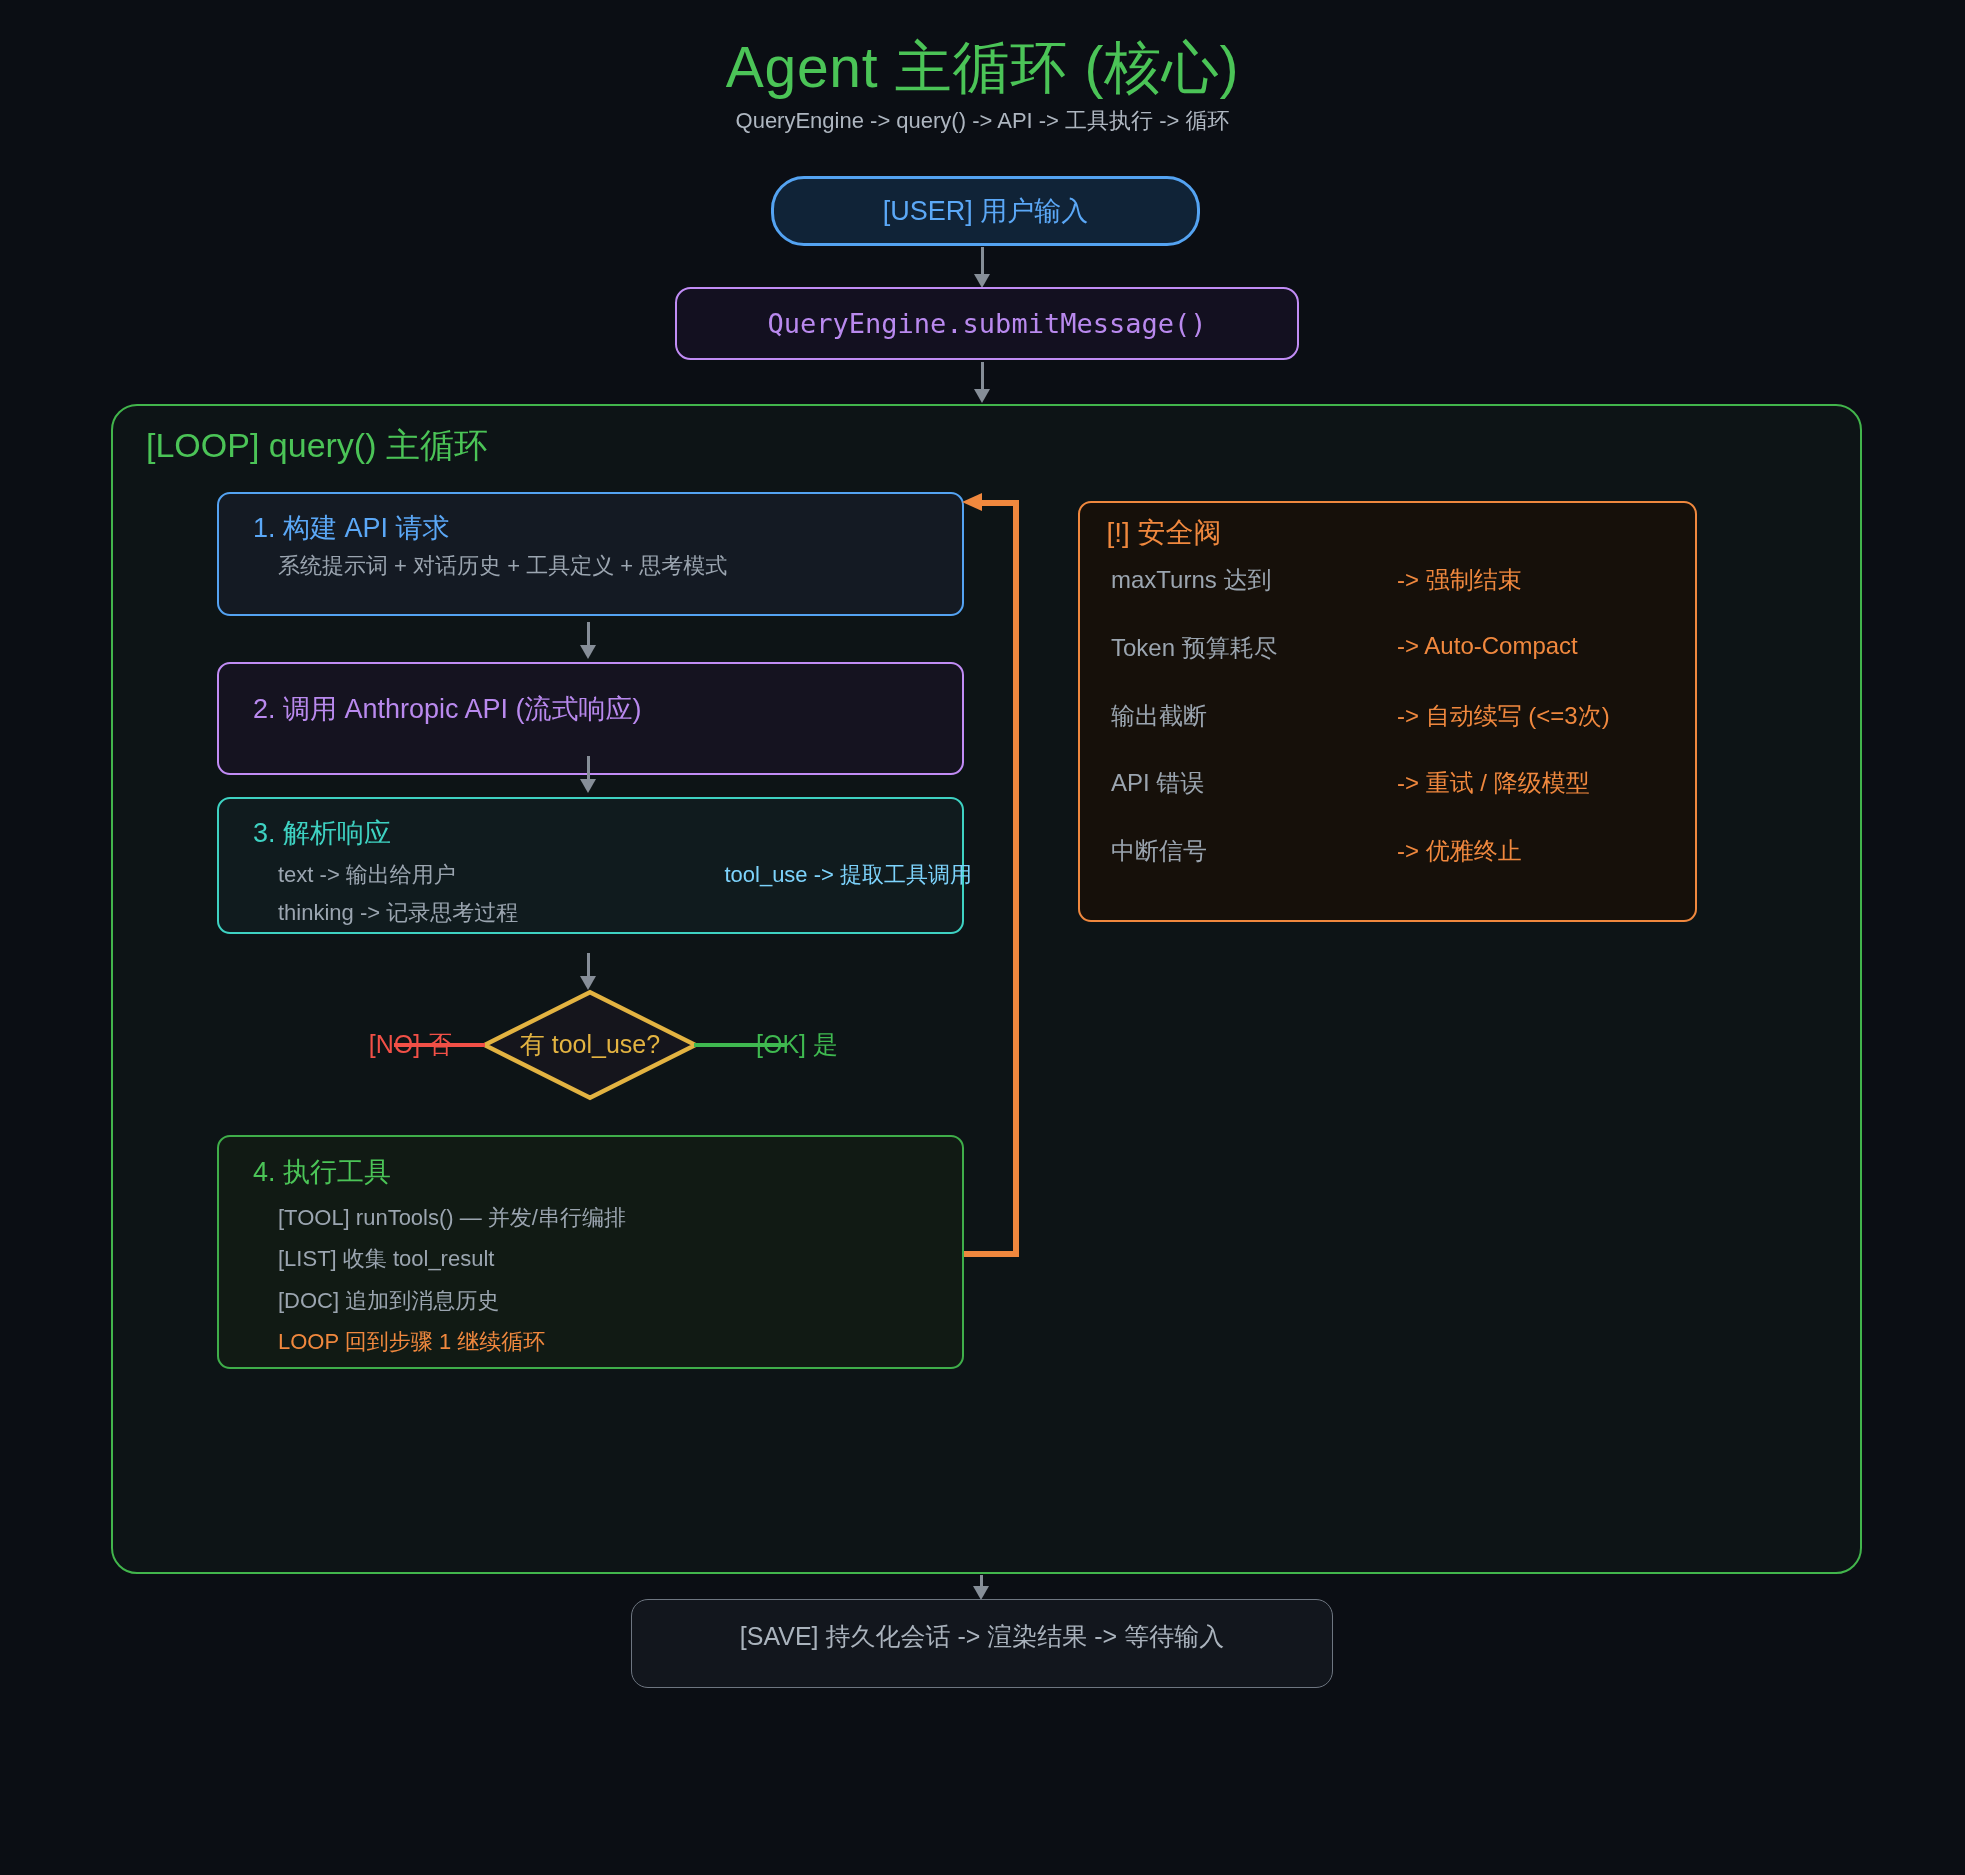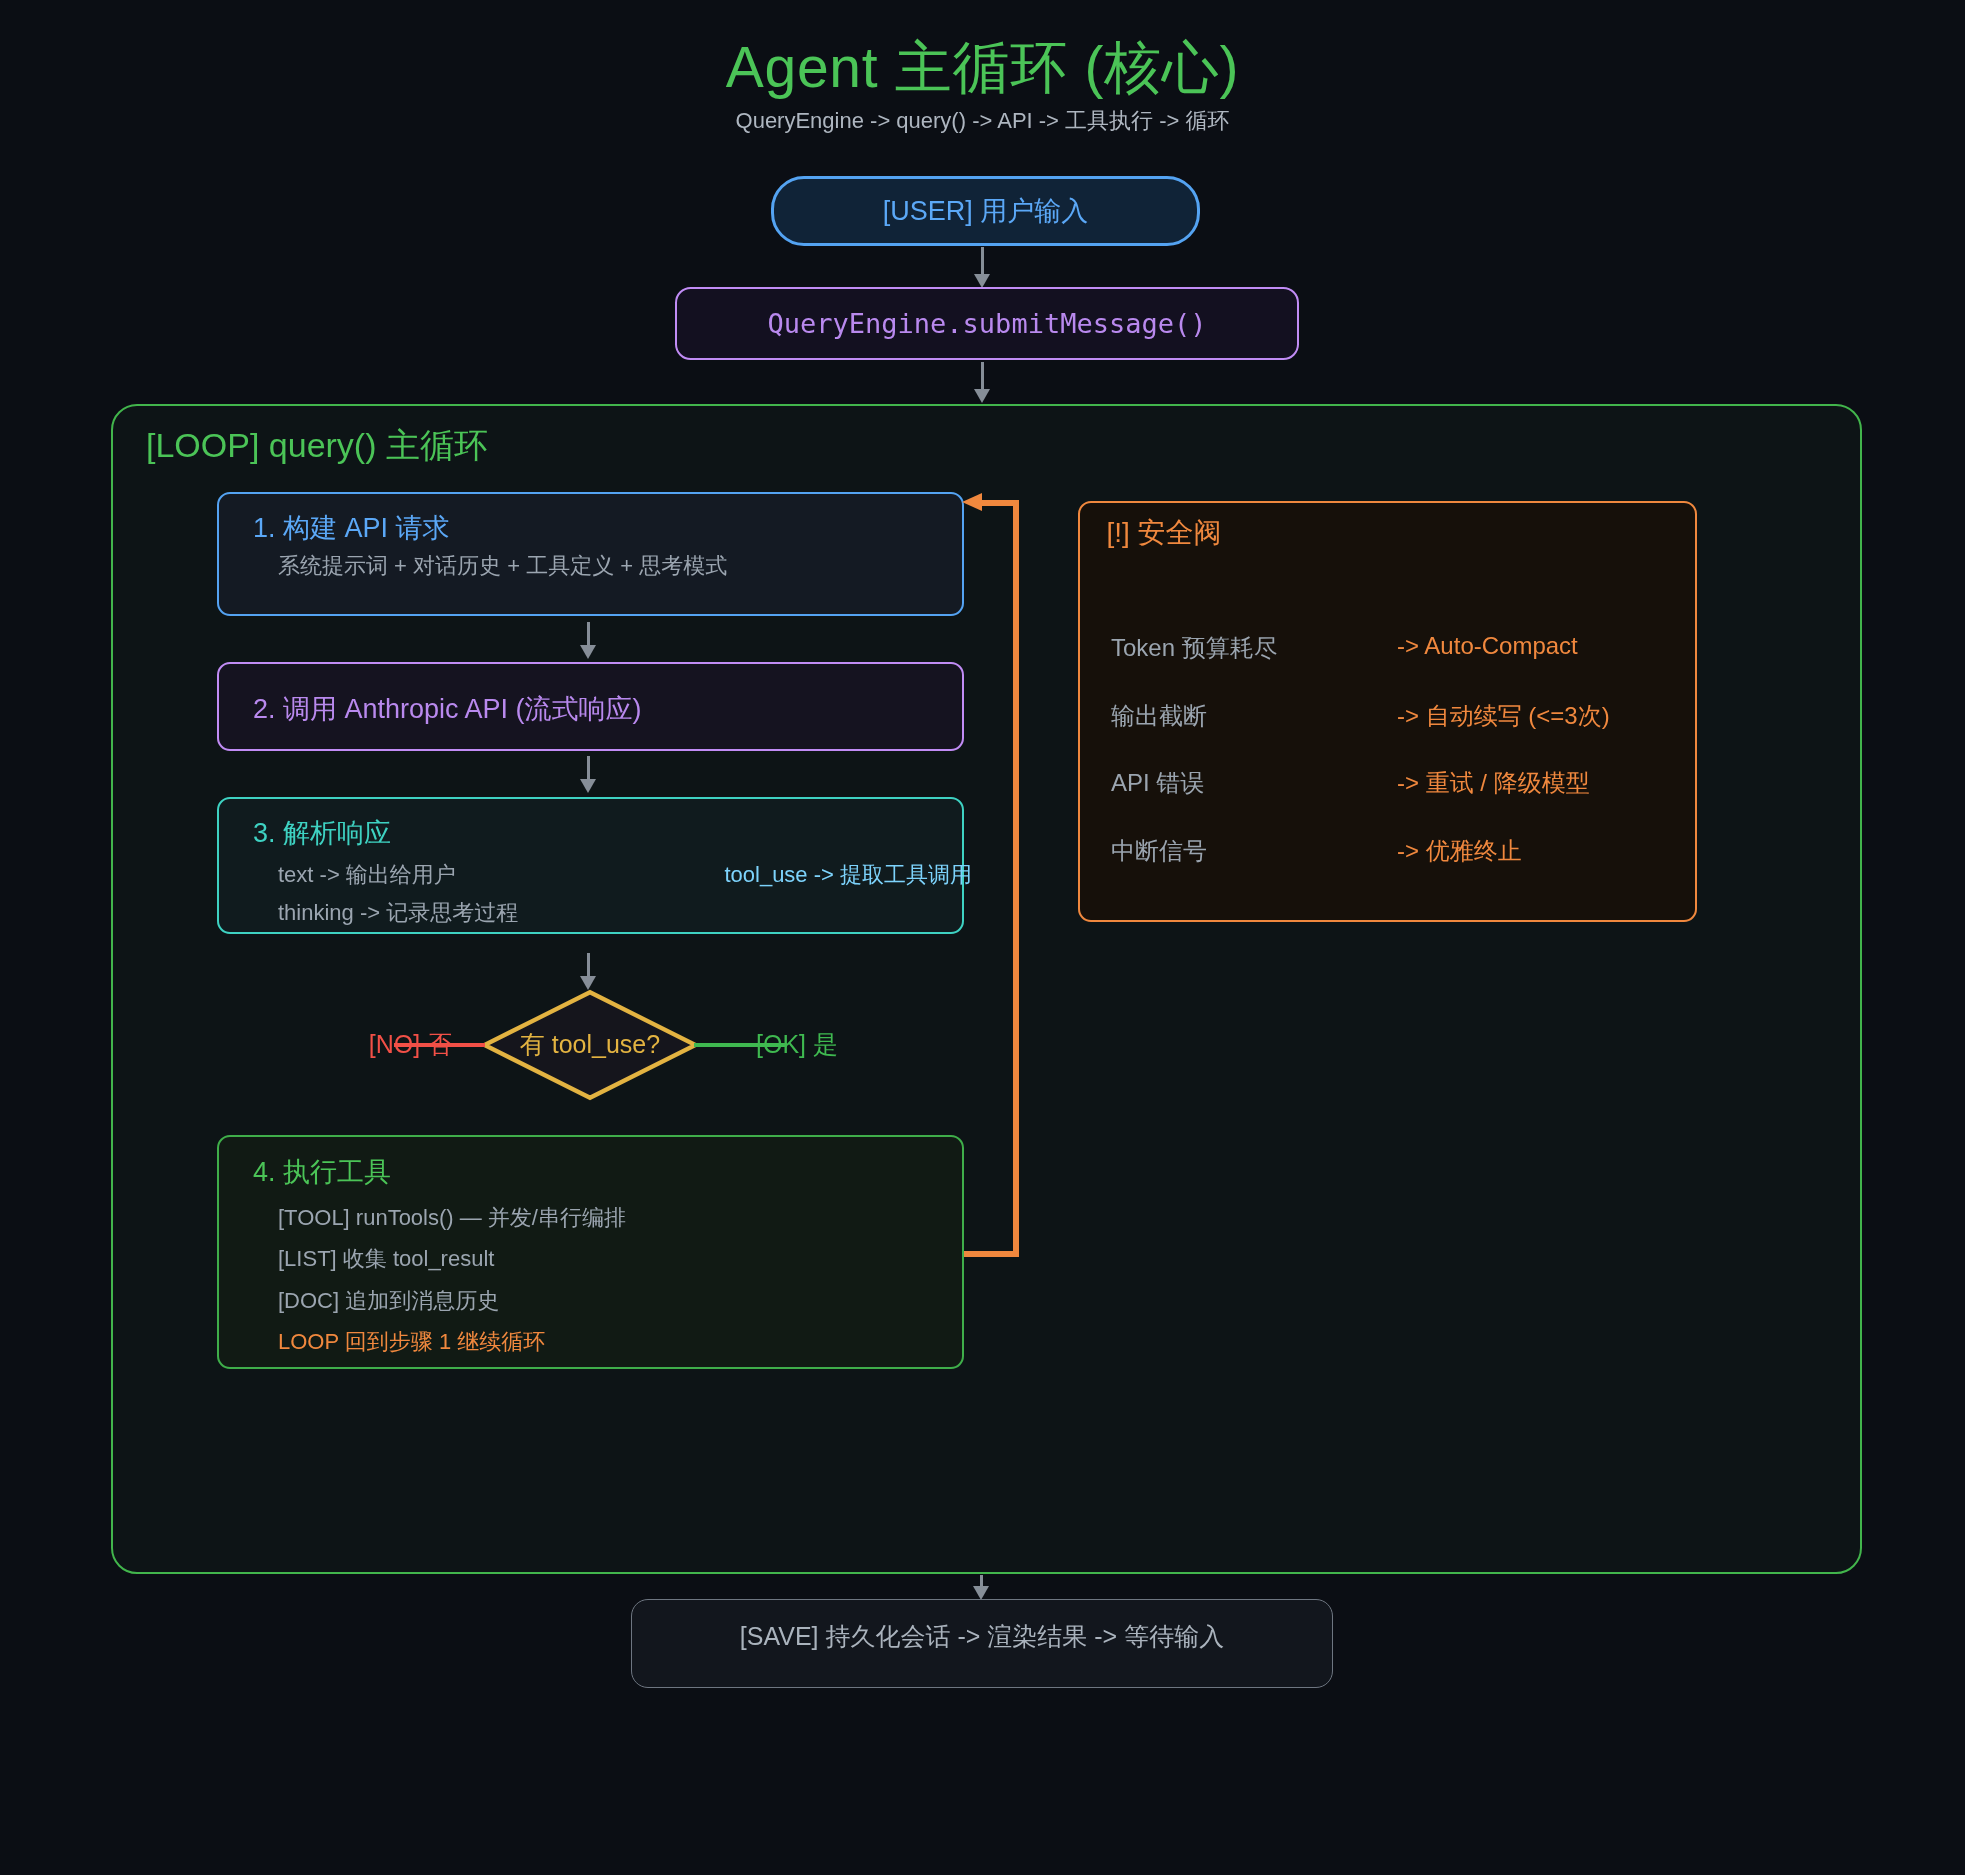--- a/index.html
+++ b/index.html
@@ -40,21 +40,21 @@
   .loop-box{
     left:111px;top:404px;width:1747px;height:1166px;border-radius:26px;
     border:2.9px solid #42b54c;background:rgba(80,200,90,0.035);
   }
   .loop-title{
     left:146px;top:423px;font-size:34px;color:#4bc457;
   }
   
   .step{left:217px;width:747px;border-radius:13px;box-sizing:border-box;}
   .step1{top:492px;height:124px;border:2.1px solid #54a3f2;background:#141a23;}
-  .step2{top:662px;height:89px;border:2.1px solid #c18cf5;background:#151320;}
+  .step2{top:662px;height:113px;border:2.1px solid #c18cf5;background:#151320;}
   .step3{top:797px;height:137px;border:2.1px solid #3ed2c2;background:#101b1e;}
   .step4{top:1135px;height:234px;border:2.1px solid #3fae4a;background:#111a14;}
   .st-title{position:absolute;left:34px;font-size:27px;white-space:nowrap;}
   .st-line{position:absolute;left:59px;font-size:22px;color:#9ba5b0;white-space:nowrap;}
   .blue-t{color:#5ba8f7;}
   .purple-t{color:#b989ee;}
   .teal-t{color:#3ed2c2;}
   .green-t{color:#4bc457;}
   .orange-t{color:#f0883e;}
   
@@ -163,20 +163,24 @@
 
 <div>
   <div class="abs o-line" style="left:964px;top:1251px;width:55px;height:5.7px;"></div>
   <div class="abs o-line" style="left:1013px;top:500px;width:5.7px;height:757px;"></div>
   <div class="abs o-line" style="left:980px;top:500px;width:39px;height:5.7px;"></div>
   <div class="abs o-head-left" style="left:962px;top:493px;"></div>
 </div>
 
 <div class="abs safety-box">
   <div class="safety-title">[!] 安全阀</div>
+  <div class="safety-row" style="top:61px;">
+    <span class="safety-cond">maxTurns 达到</span>
+    <span class="safety-act">-&gt; 强制结束</span>
+  </div>
   <div class="safety-row" style="top:129px;">
     <span class="safety-cond">Token 预算耗尽</span>
     <span class="safety-act">-&gt; Auto-Compact</span>
   </div>
   <div class="safety-row" style="top:197px;">
     <span class="safety-cond">输出截断</span>
     <span class="safety-act">-&gt; 自动续写 (&lt;=3次)</span>
   </div>
   <div class="safety-row" style="top:264px;">
     <span class="safety-cond">API 错误</span>

